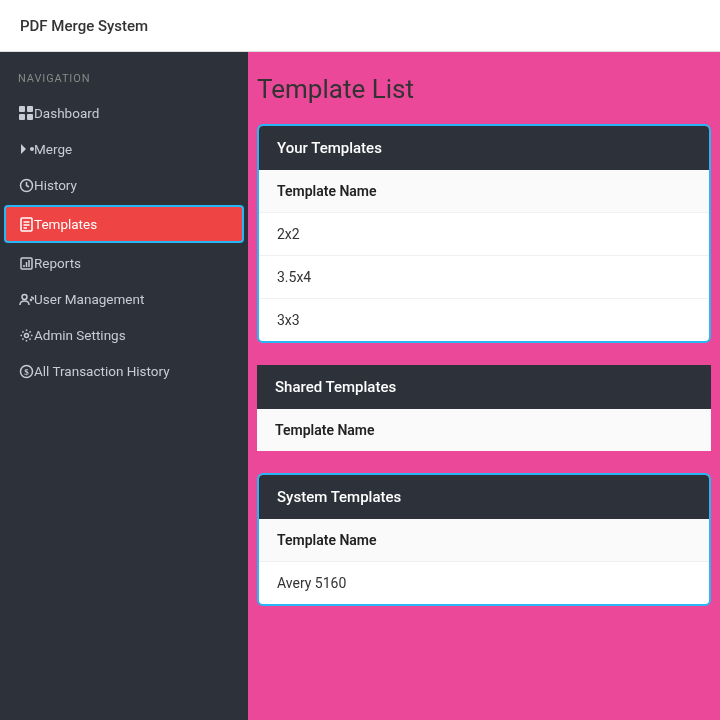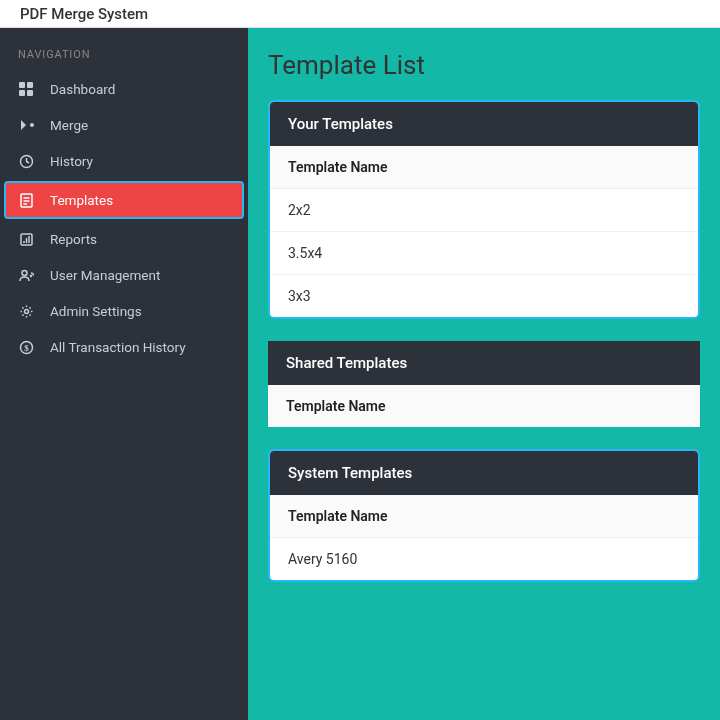--- a/index.html
+++ b/index.html
@@ -11,21 +11,21 @@
       height: 720px;
       width: 720px;
       overflow: hidden;
     }
 
     
     .topbar {
       background: #fff;
       border-bottom: 1px solid #ddd;
       padding: 0 20px;
-      height: 28px;
+      height: 52px;
       display: flex;
       align-items: center;
       flex-shrink: 0;
     }
     .topbar-title {
       font-size: 15px;
       font-weight: 500;
       color: #333;
     }
 
@@ -54,21 +54,21 @@
       padding: 6px 18px 10px;
     }
     .nav-item {
       display: flex;
       align-items: center;
       padding: 10px 18px;
       color: #c8ccd4;
       font-size: 13.5px;
       cursor: pointer;
       border-radius: 0;
-      gap: 16px;
+      gap: 0;
       position: relative;
     }
     .nav-item.active {
       background: #ef4444;
       color: #fff;
       border-radius: 4px;
       margin: 2px 4px;
       padding: 9px 12px;
       border: 2px solid #29b6f6;
     }
@@ -77,23 +77,23 @@
       height: 16px;
       display: flex;
       align-items: center;
       justify-content: center;
       flex-shrink: 0;
     }
 
     
     .content {
       flex: 1;
-      background: #14b8a6;
+      background: #ec4899;
       overflow-y: auto;
-      padding: 22px 20px;
+      padding: 22px 9px;
     }
     .page-title {
       font-size: 26px;
       font-weight: 400;
       color: #333;
       margin-bottom: 20px;
     }
 
     
     .template-section {

